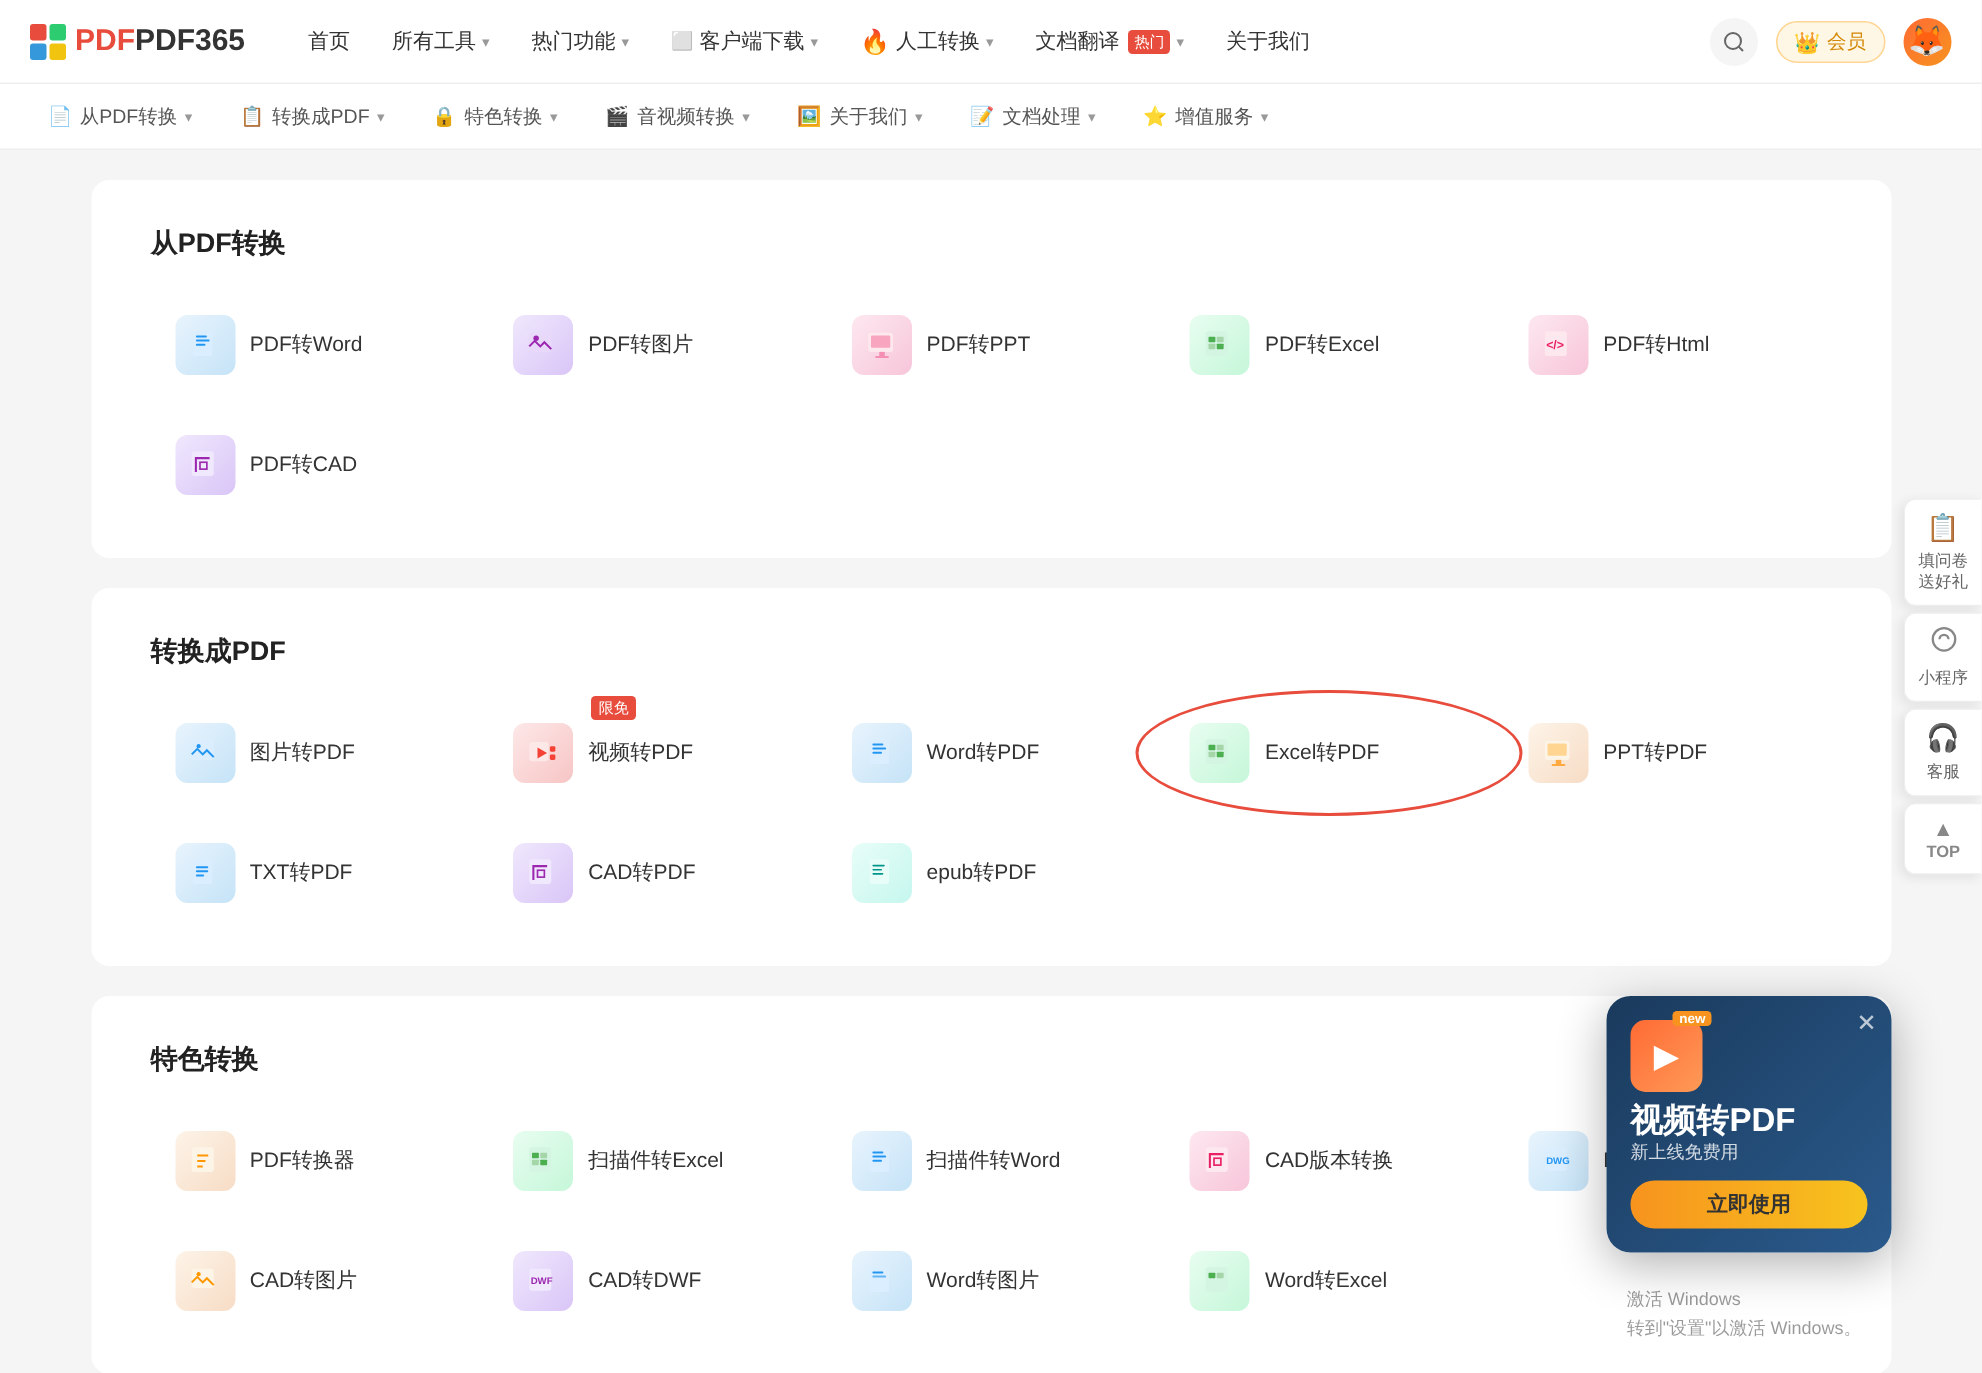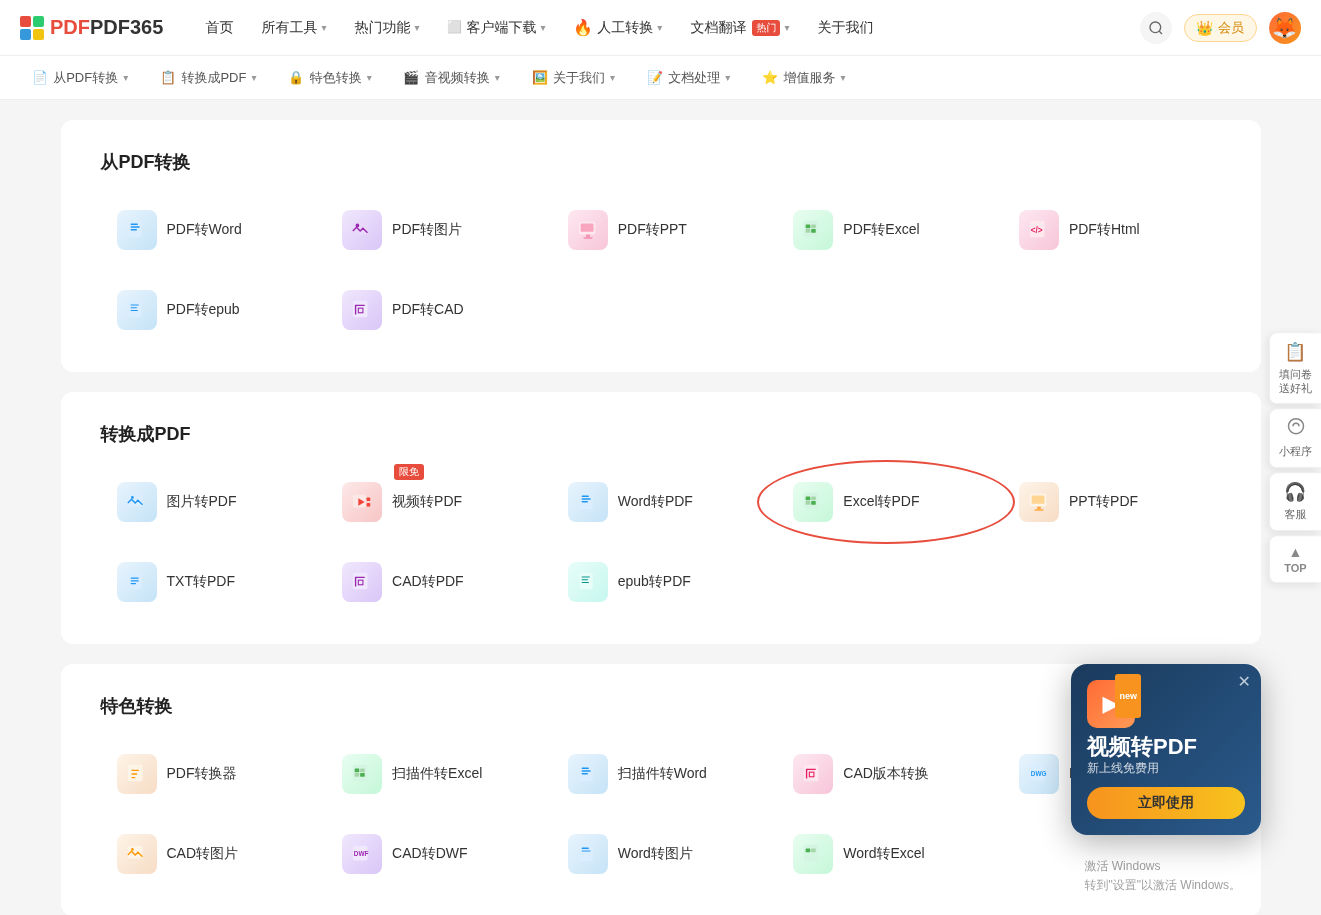--- a/index.html
+++ b/index.html
@@ -310,21 +310,21 @@
       font-size: 22px;
       position: relative;
     }
     .new-badge {
       position: absolute;
       top: -6px;
       right: -6px;
       background: #f7931e;
       color: #fff;
       font-size: 9px;
-      padding: 17px 4px;
+      padding: 0 4px;
       border-radius: 3px;
       font-weight: bold;
     }
     .popup-title {
       font-size: 22px;
       font-weight: bold;
       color: #fff;
       line-height: 1.2;
     }
     .popup-subtitle {
@@ -513,31 +513,20 @@
       <div class="tool-item">
         <div class="tool-icon icon-pink-light">
           <svg width="22" height="22" viewBox="0 0 24 24">
               <rect x="2" y="2" width="16" height="18" rx="2" fill="#fde8ee"></rect>
               <text x="3" y="15" font-size="9" fill="#e91e63" font-weight="bold">&lt;/&gt;</text>
             </svg>
         </div>
         <span class="tool-label">PDF转Html</span>
       </div>
 
-      <div class="tool-item">
-        <div class="tool-icon icon-blue-light">
-          <svg width="22" height="22" viewBox="0 0 24 24">
-              <rect x="3" y="2" width="14" height="18" rx="2" fill="#dbeeff"></rect>
-              <rect x="5" y="6" width="9" height="1.2" rx="0.6" fill="#2196f3"></rect>
-              <rect x="5" y="9" width="7" height="1.2" rx="0.6" fill="#2196f3"></rect>
-              <rect x="5" y="12" width="8" height="1.2" rx="0.6" fill="#2196f3"></rect>
-            </svg>
-        </div>
-        <span class="tool-label">PDF转epub</span>
-      </div>
 
       <div class="tool-item">
         <div class="tool-icon icon-purple-light">
           <svg width="22" height="22" viewBox="0 0 24 24">
               <rect x="2" y="2" width="16" height="18" rx="2" fill="#f0e8fd"></rect>
               <polyline points="5,17 5,7 15,7" stroke="#9c27b0" stroke-width="1.5" fill="none"></polyline>
               <rect x="8" y="10" width="5" height="5" stroke="#9c27b0" stroke-width="1.2" fill="none"></rect>
             </svg>
         </div>
         <span class="tool-label">PDF转CAD</span>

